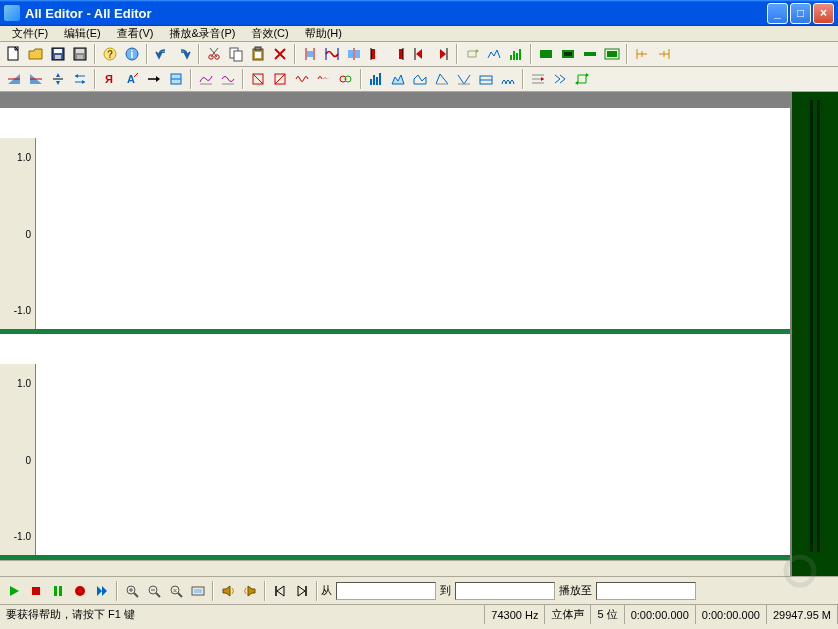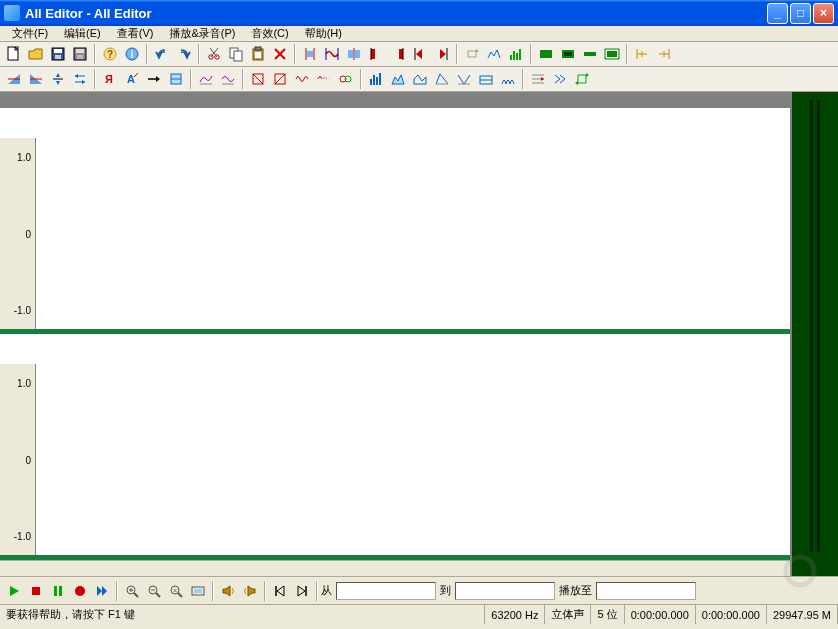--- a/index.html
+++ b/index.html
@@ -518,21 +518,21 @@
   <span>从</span>
   <div class="tfield w100"></div>
   <span>到</span>
   <div class="tfield w100"></div>
   <span>播放至</span>
   <div class="tfield w100"></div>
 </div>
 
 <div class="statusbar">
   <div class="stseg flex">要获得帮助，请按下 F1 键</div>
-  <div class="stseg">63200 Hz</div>
+  <div class="stseg">74300 Hz</div>
   <div class="stseg">立体声</div>
   <div class="stseg">5 位</div>
   <div class="stseg">0:00:00.000</div>
   <div class="stseg">0:00:00.000</div>
   <div class="stseg">29947.95 M</div>
 </div>
 
 <div class="watermark">
   <svg width="36" height="36">
       <circle cx="18" cy="18" r="14" fill="none" stroke="#888" stroke-width="5"></circle>

